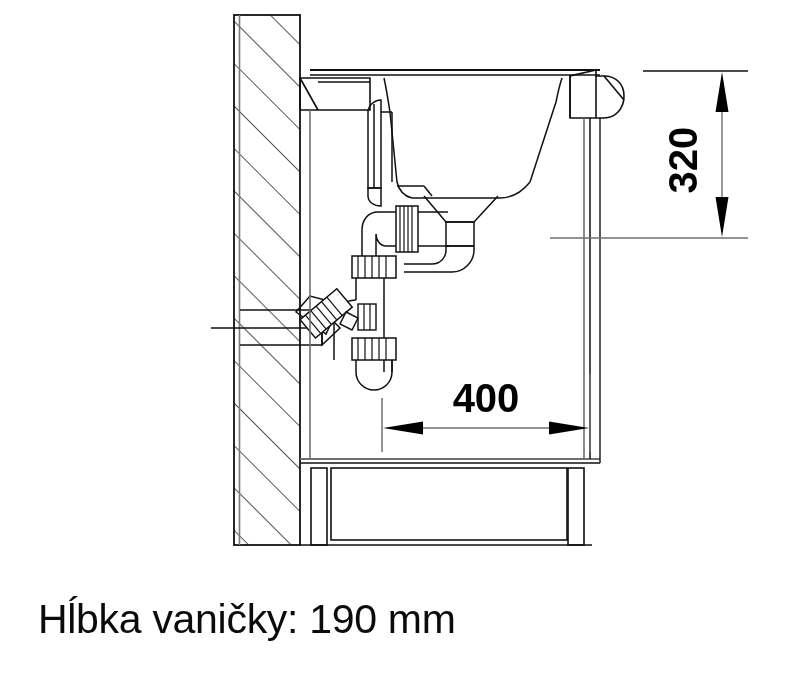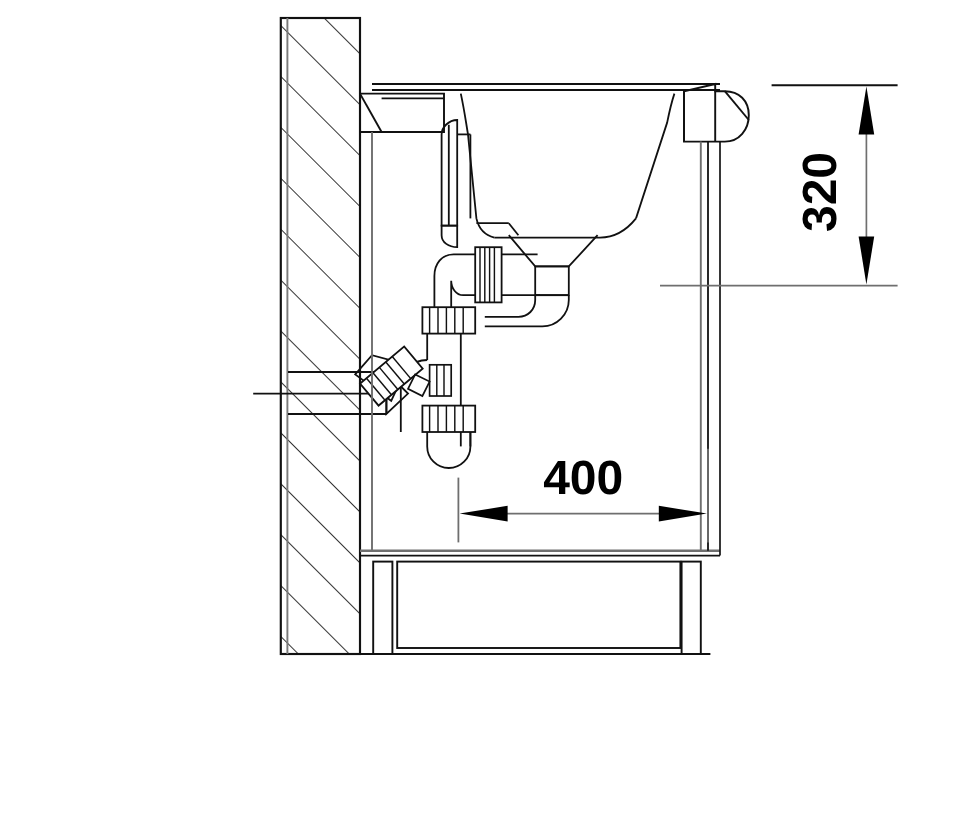--- a/index.html
+++ b/index.html
@@ -206,14 +206,15 @@
       <line x1="382" y1="398" x2="382" y2="452" stroke="#6f6f6f" stroke-width="1.5"></line>
       <line x1="590" y1="374" x2="590" y2="452" stroke="#6f6f6f" stroke-width="1.5"></line>
       <line x1="396" y1="428" x2="576" y2="428" stroke="#6f6f6f" stroke-width="1.4"></line>
       <polygon points="383,428 423,421.5 423,434.5" fill="#000000"></polygon>
       <polygon points="589,428 549,421.5 549,434.5" fill="#000000"></polygon>
       <text class="dimtext" x="486" y="412" font-size="40" text-anchor="middle">400</text>
     </g>
 
   </svg>
 
+  <div class="caption">Hĺbka vaničky: 190 mm</div>
 
 </div>
 
 </body></html>

